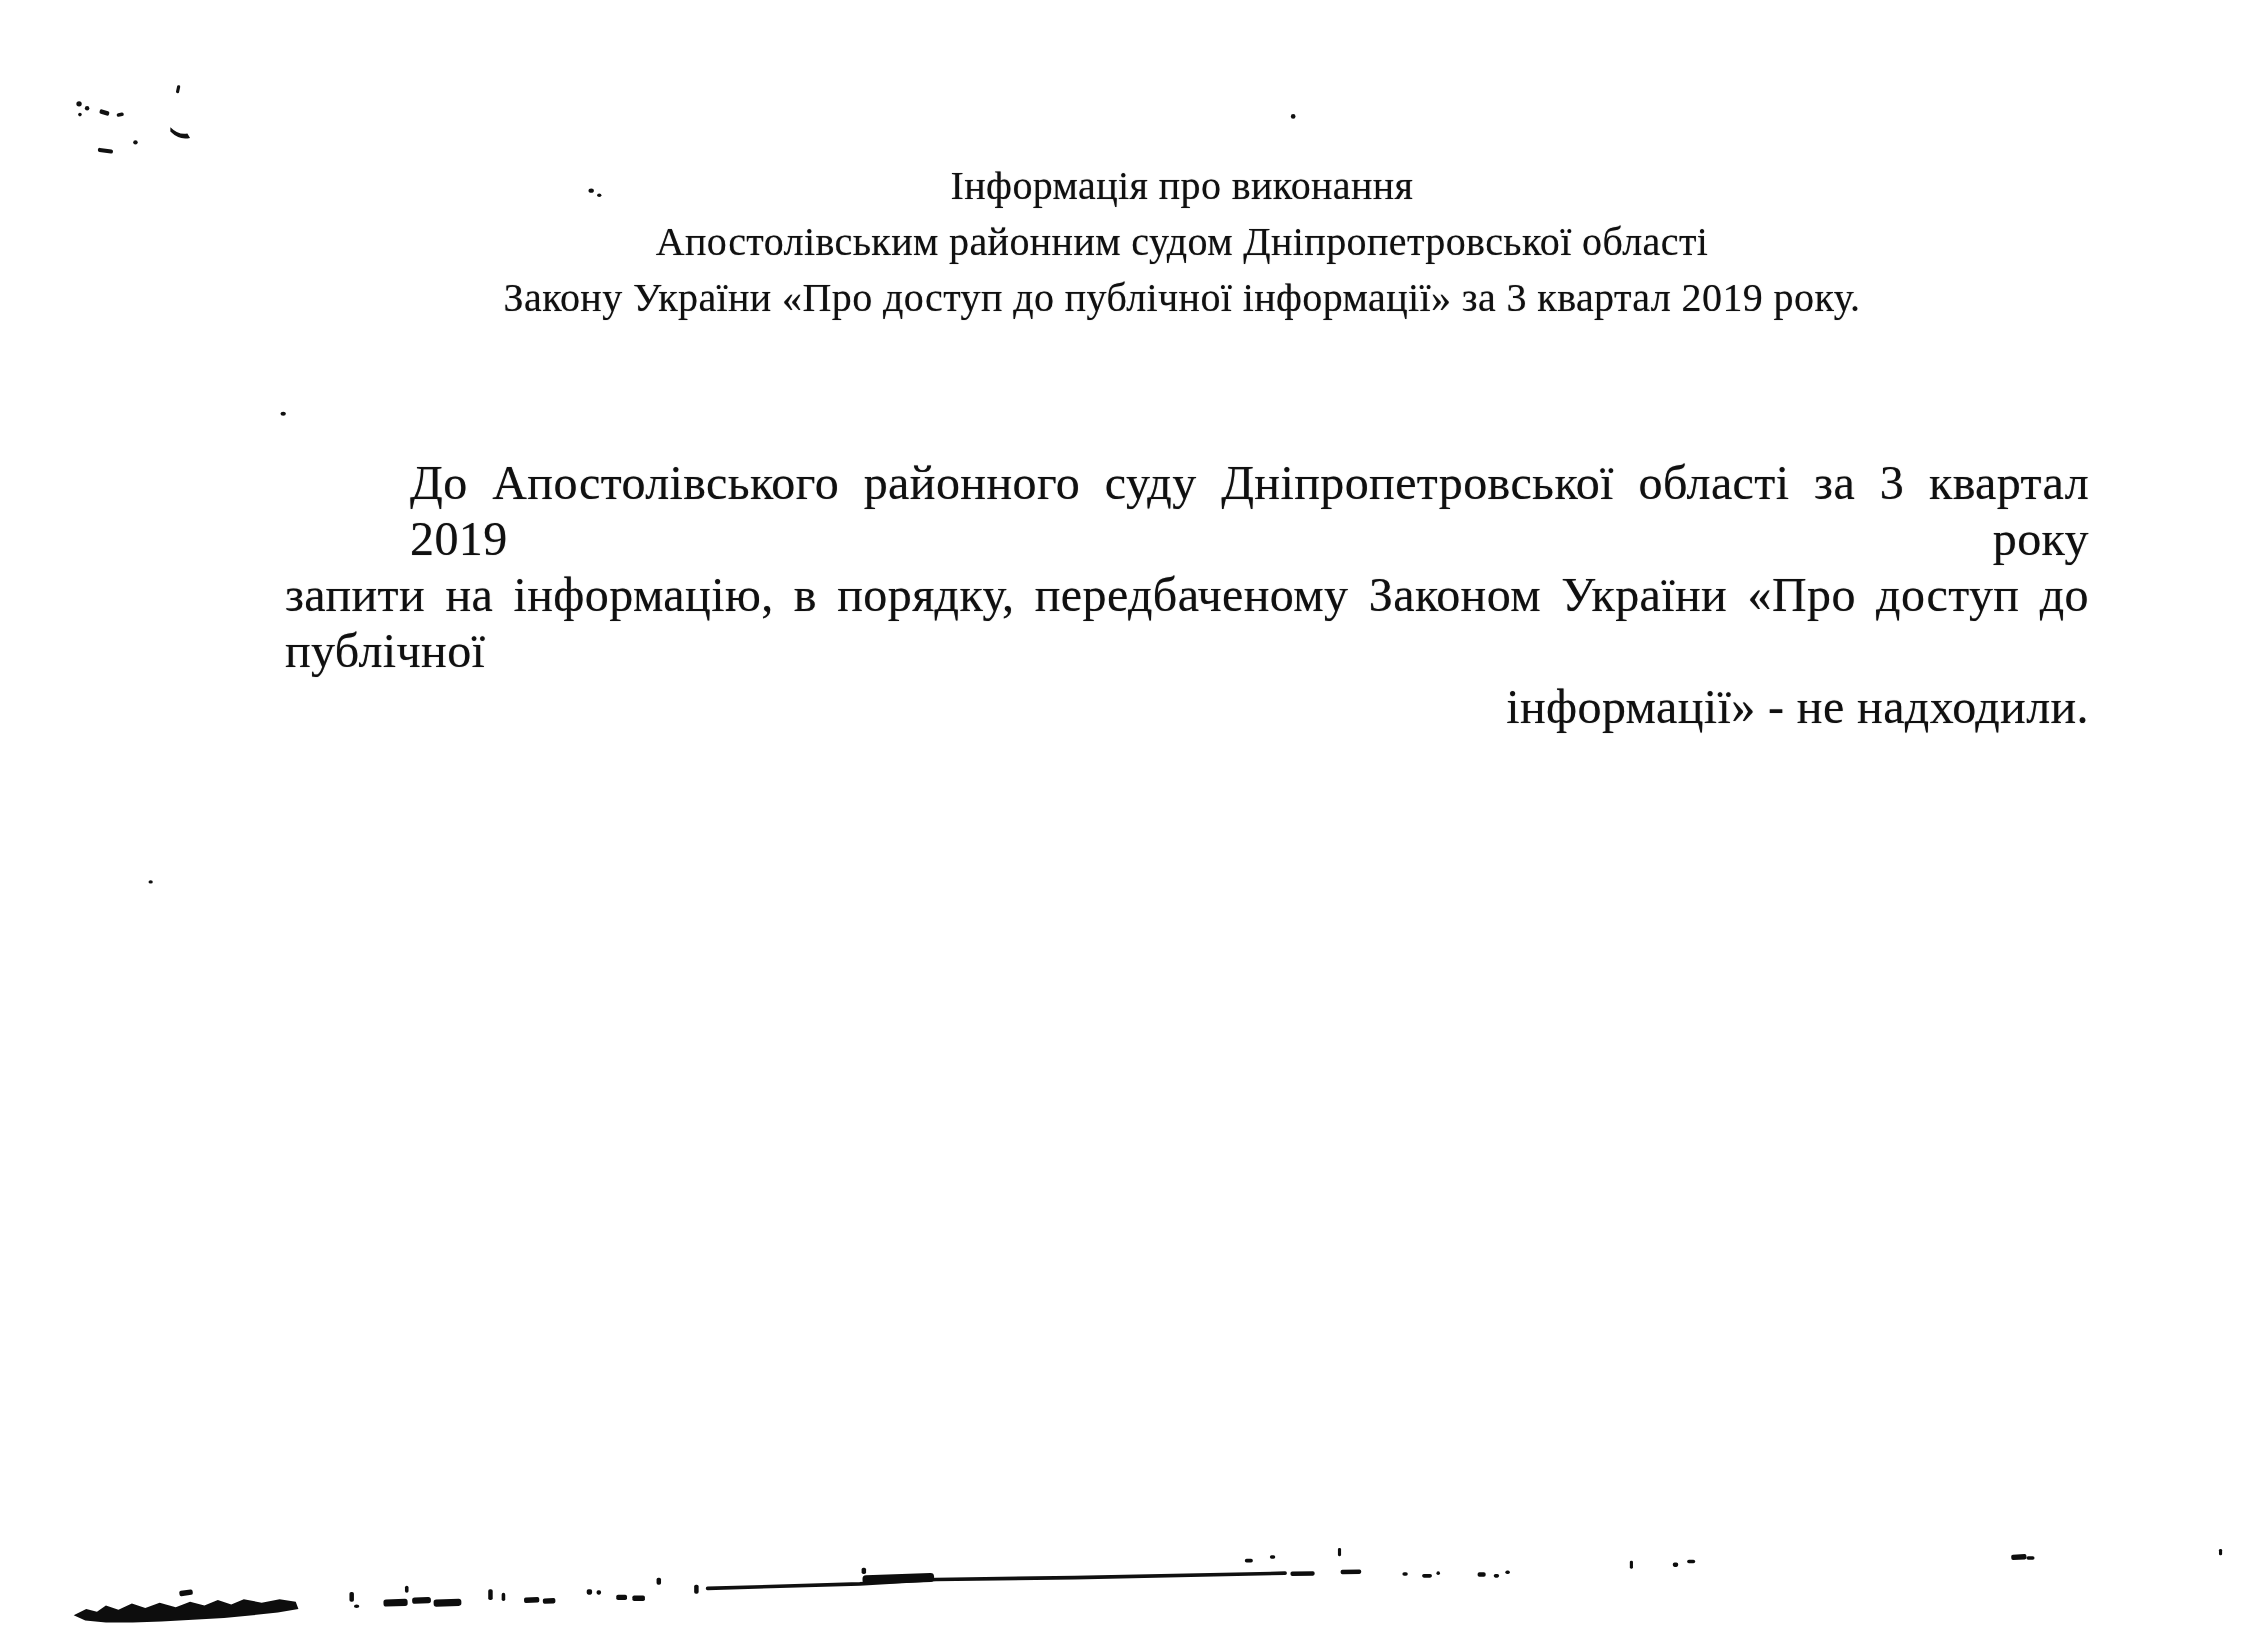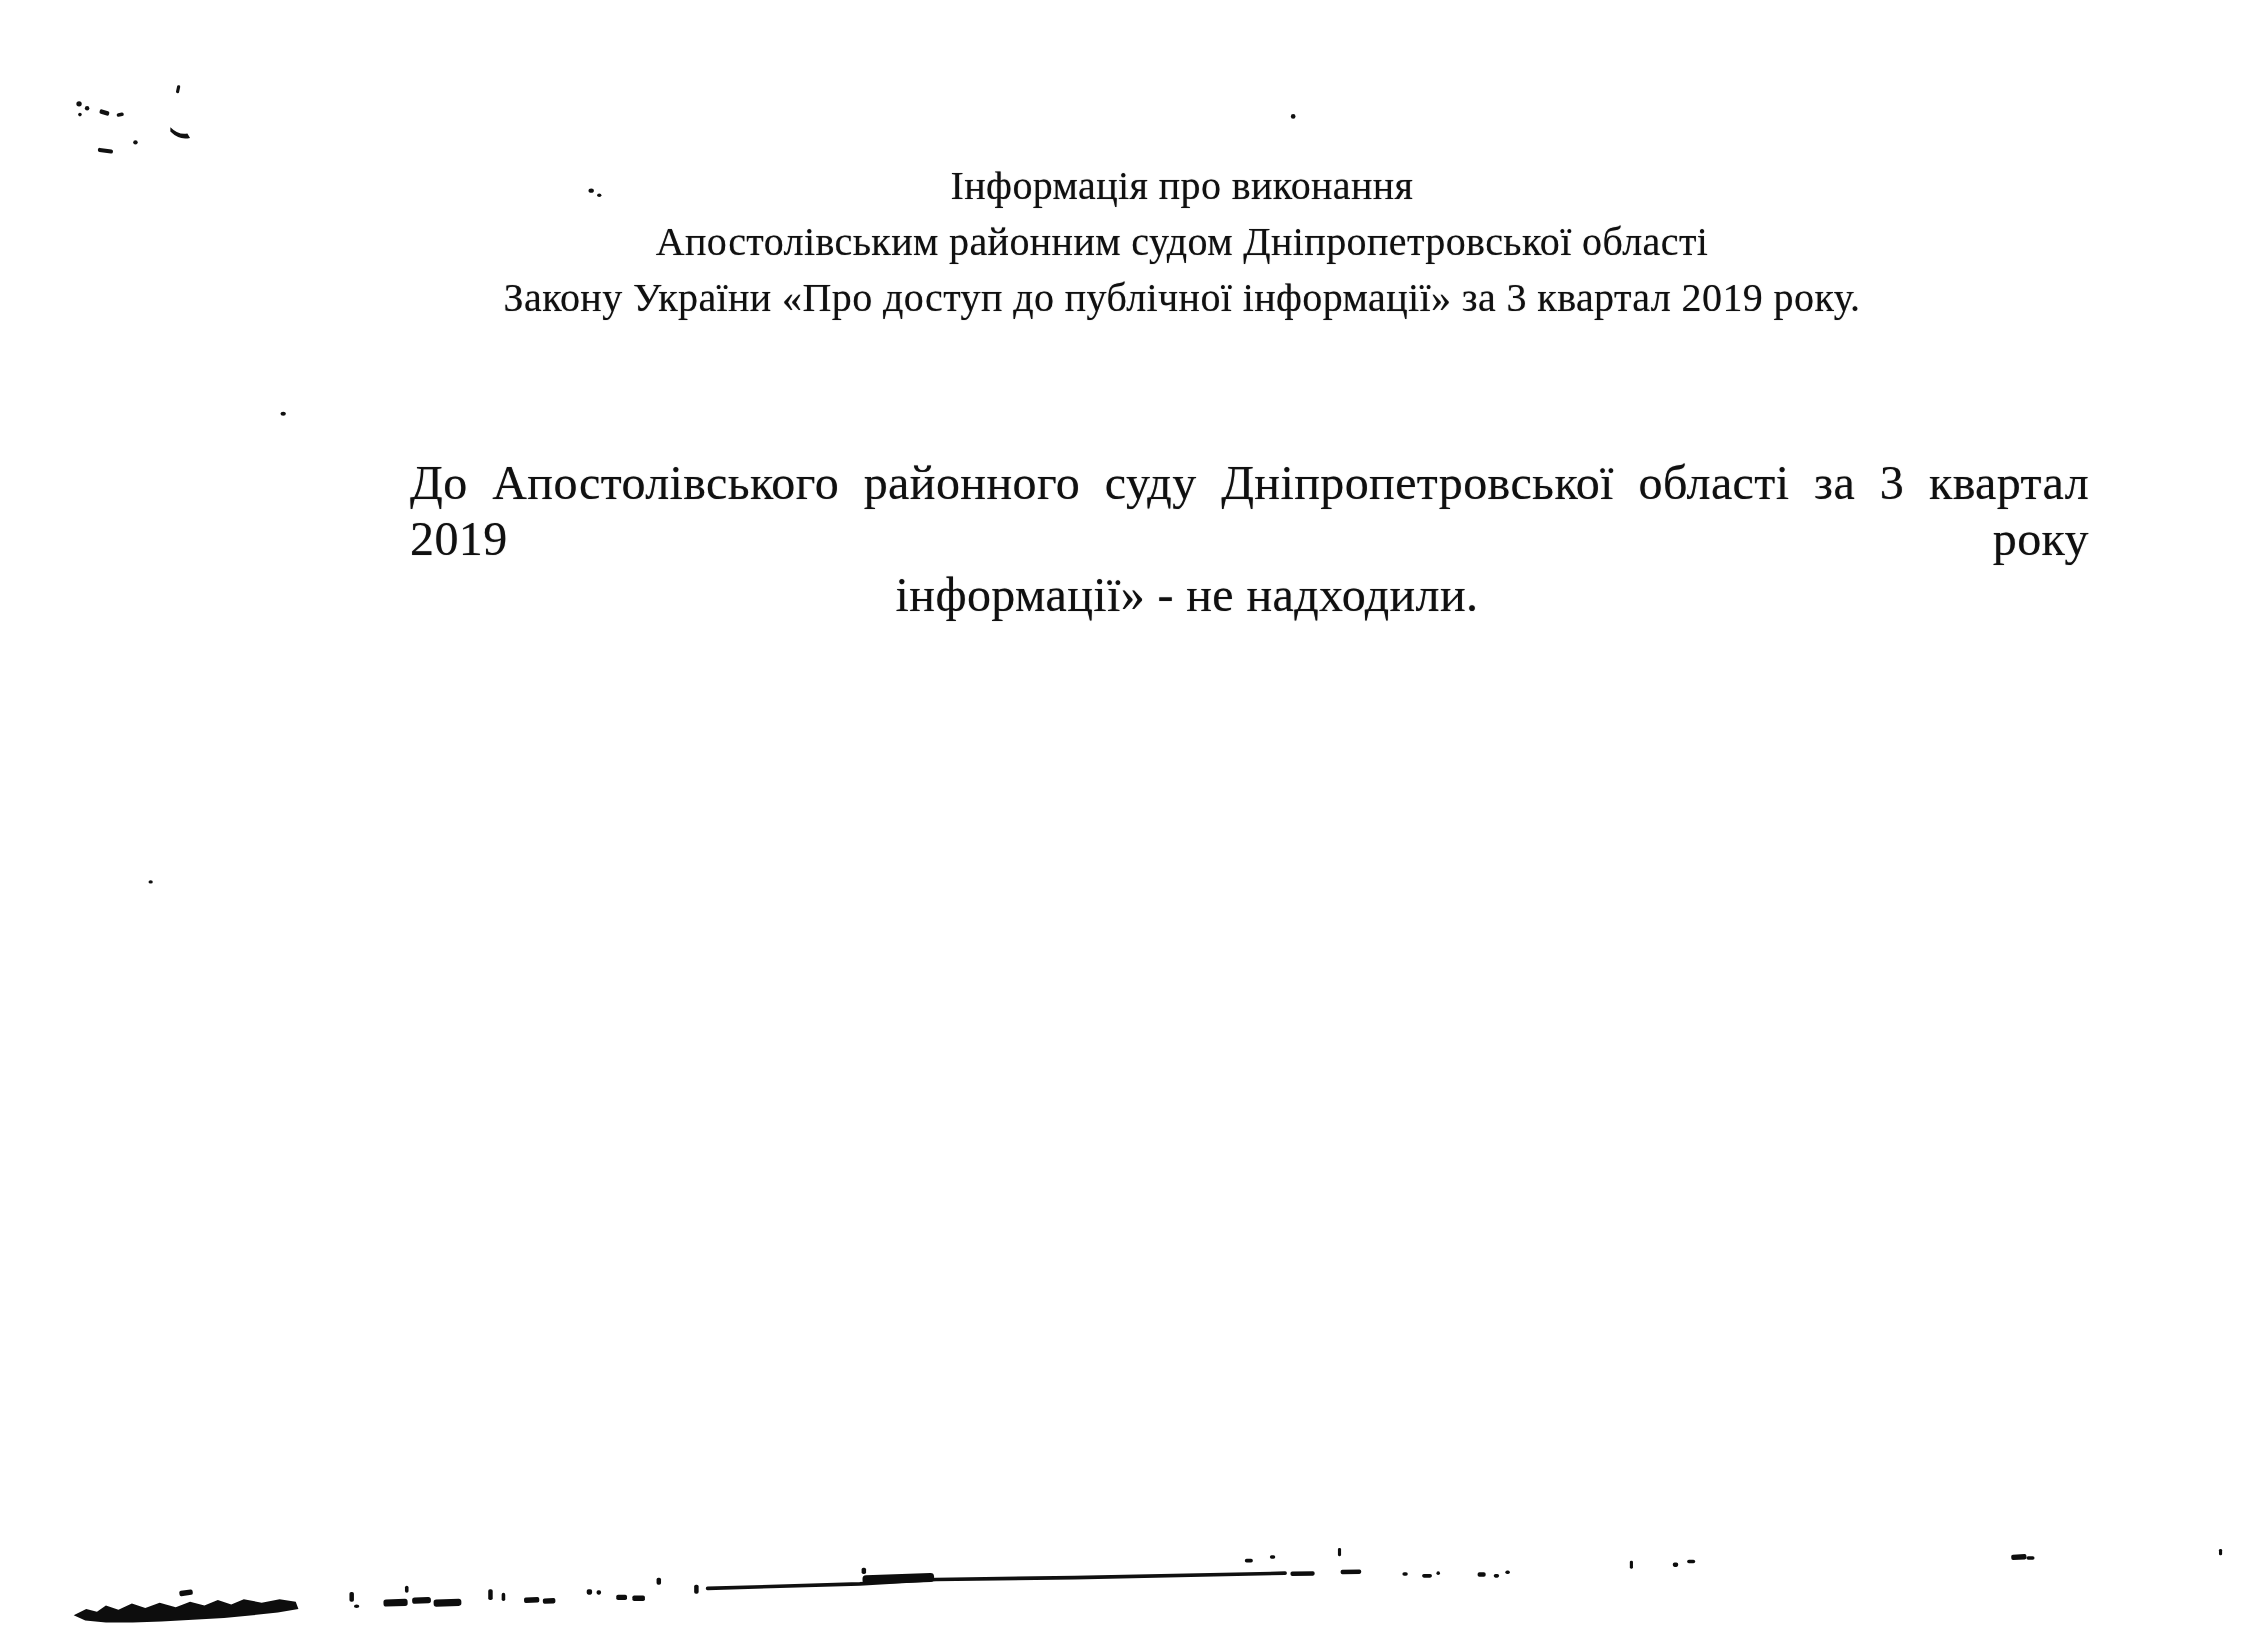--- a/index.html
+++ b/index.html
@@ -24,36 +24,37 @@
     position:absolute;top:158px;left:50px;width:2264px;
     font-size:40px;line-height:56px;letter-spacing:0.4px;
     text-align:center;white-space:nowrap;
   }
   .doc-body{
     position:absolute;top:455px;left:285px;width:1804px;
     font-size:48px;line-height:56px;letter-spacing:0.4px;
   }
   .line-justify{text-align:justify;text-align-last:justify}
   .first-indent{padding-left:125px}
-  .line-left{text-align:center}
+  .line-left{text-align:right}
   svg.artifacts{position:absolute;left:0;top:0;pointer-events:none}
 </style>
 </head>
 <body>
 
 <div class="page">
 
   <div class="doc-title scan-text">
     <div>Інформація про виконання</div>
     <div>Апостолівським районним судом Дніпропетровської області</div>
     <div>Закону України «Про доступ до публічної інформації» за 3 квартал 2019 року.</div>
   </div>
 
   <div class="doc-body scan-text">
     <div class="line-justify first-indent">До Апостолівського районного суду Дніпропетровської області за 3 квартал 2019 року</div>
+    <div class="line-justify">запити на інформацію, в порядку, передбаченому Законом України «Про доступ до публічної</div>
     <div class="line-left">інформації» - не надходили.</div>
   </div>
 
   <svg class="artifacts" width="2264" height="1643" viewBox="0 0 2528 1835">
 
     <g fill="#111">
       <circle cx="88" cy="116" r="3"></circle>
       <circle cx="97" cy="121" r="2.5"></circle>
       <circle cx="89" cy="128" r="2"></circle>
       <rect x="111" y="123" width="11" height="5" rx="2" transform="rotate(18 116 125)"></rect>

